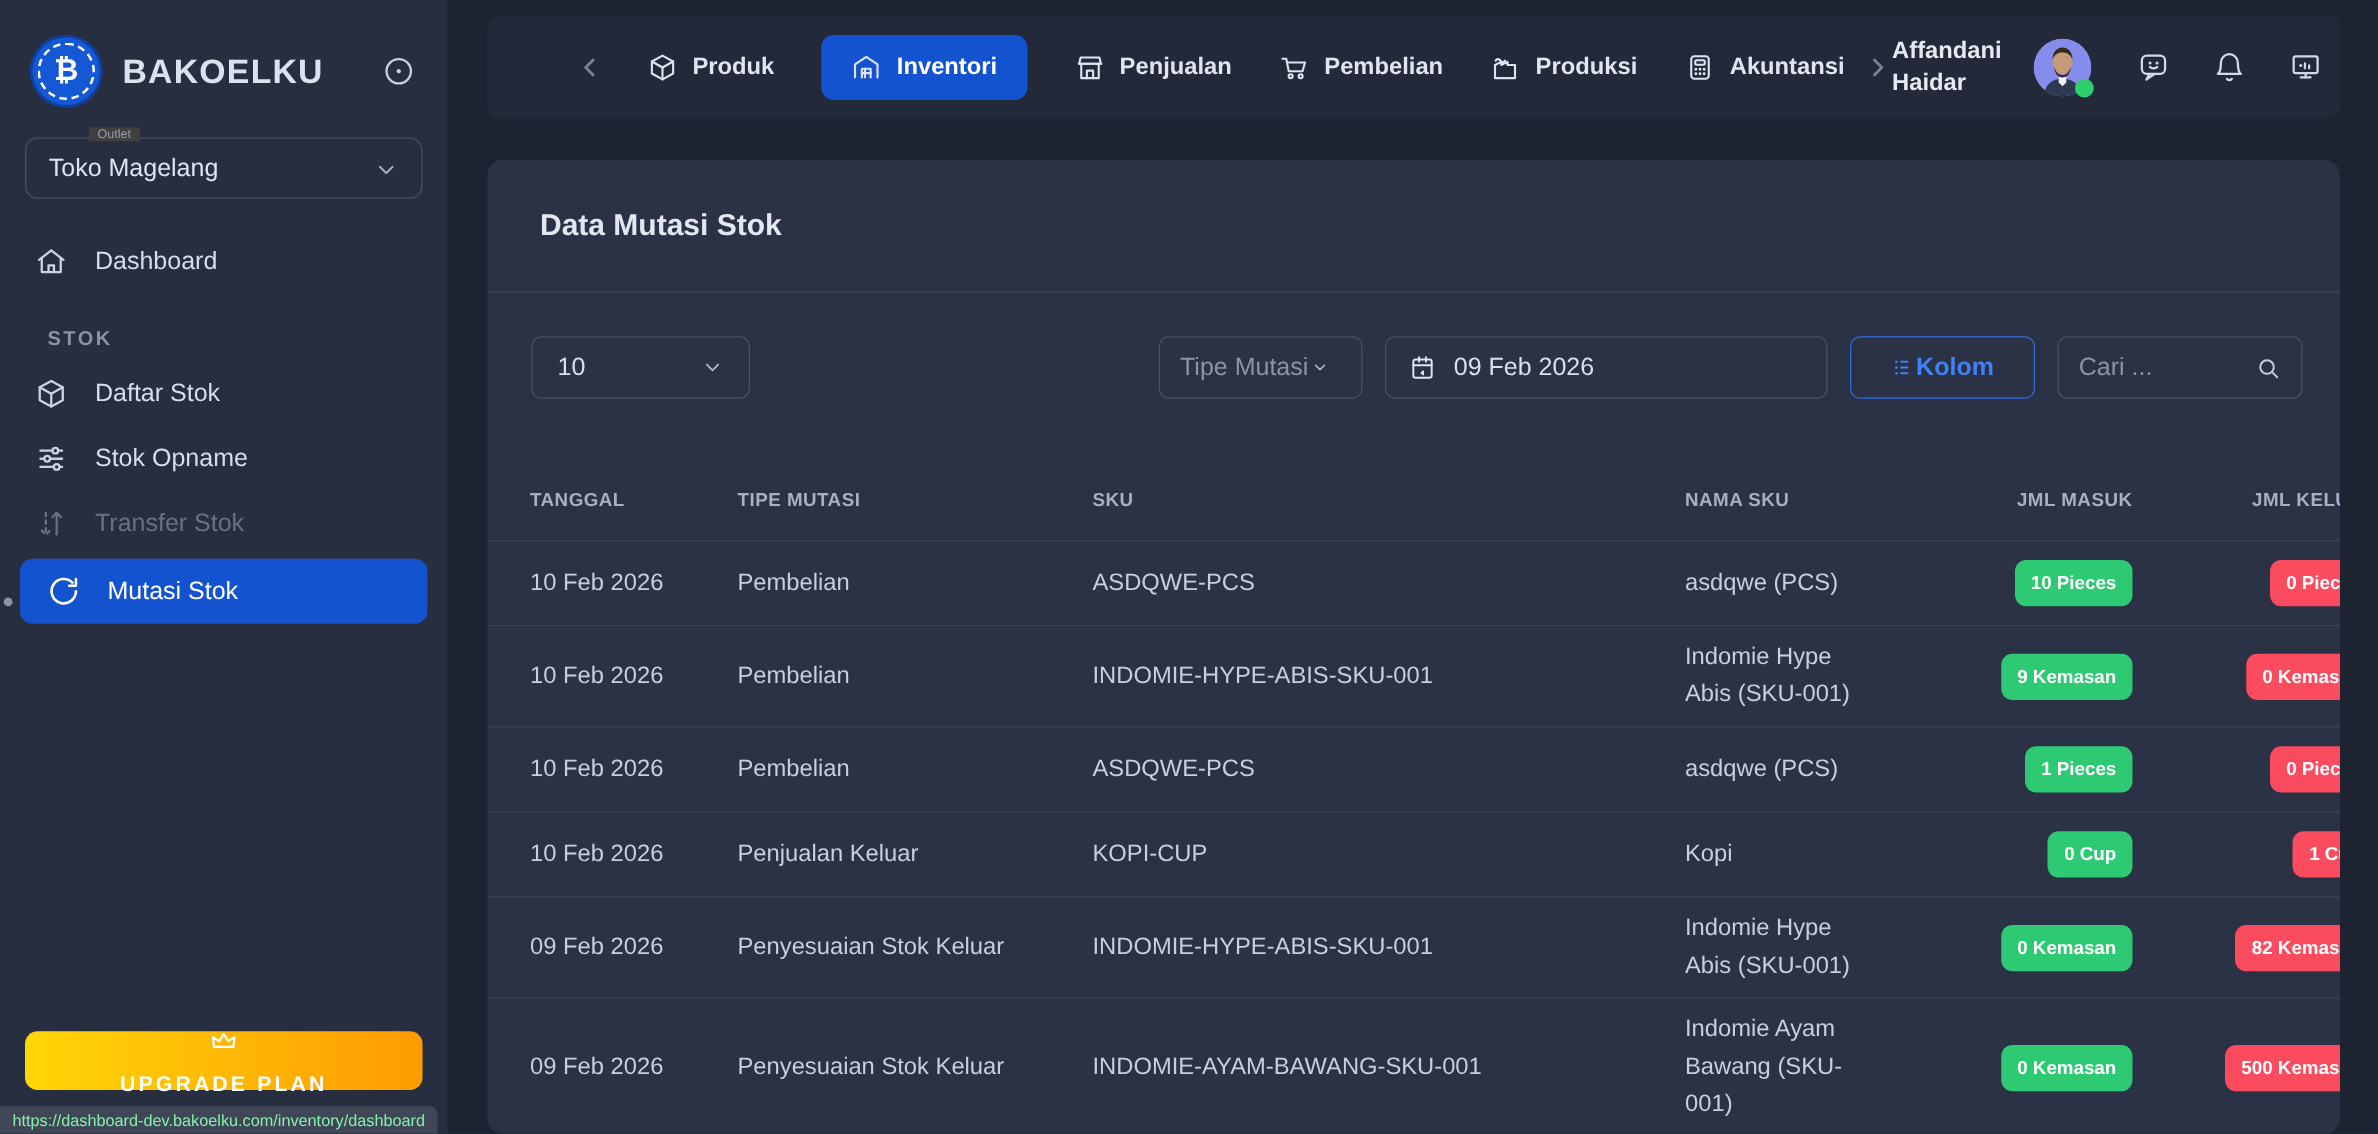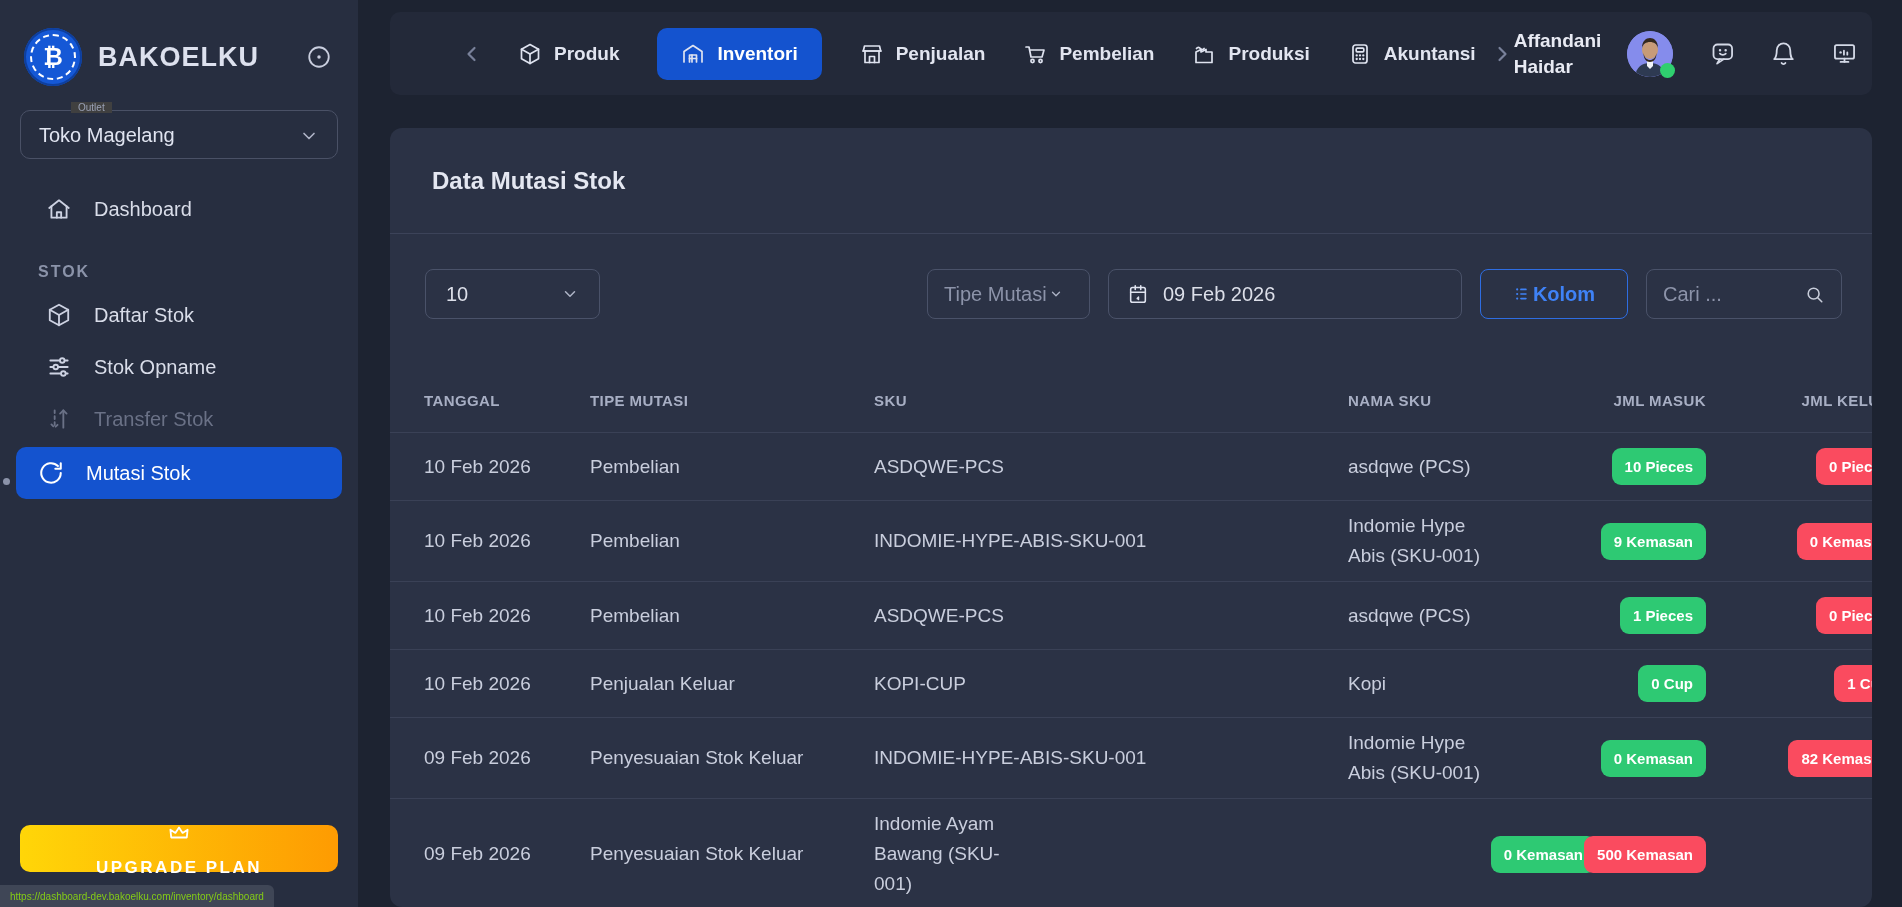--- a/index.html
+++ b/index.html
@@ -38,21 +38,21 @@
   }
   .outlet-legend {
     position:absolute; top:-9px; left:14px; background:#404040; padding:0 7px;
     font-size:10px; color:#99a0b5;margin-left:36px;
   }
   .outlet-value { font-size:20px; color:#e0e4f0; }
   .outlet .chev { color:#aeb4c6; }
 
   .nav { margin-top:24px; position:relative; }
   .nav-item {
-    display:flex; align-items:center; gap:22px; padding:13px 46px;
+    display:flex; align-items:center; gap:22px; padding:13px 28px;
     font-size:20px; color:#d9dde9; cursor:pointer;
   }
   .nav-item .nicon { color:#cdd2e2; }
   .nav-section {
     padding:28px 38px 8px 38px; font-size:16px; letter-spacing:2px;
     color:#8b93a9; font-weight:bold;
   }
   .nav-item.disabled, .nav-item.disabled .nicon { color:#6a7186; }
   .nav-item.active {
     background:#1453cf; color:#ffffff; margin:2px 16px; padding:13px 22px;
@@ -66,21 +66,21 @@
 
   .upgrade-btn {
     position:absolute; left:20px; bottom:35px; width:318px; height:47px;
     border-radius:10px; background:linear-gradient(90deg,#ffd608,#fe9b02);
     display:flex; align-items:center; justify-content:center; gap:14px;
     color:#ffffff; font-weight:800; font-size:17px; letter-spacing:2.5px;
     cursor:pointer; border:none;flex-direction:column;
   }
   .url-statusbar {
     position:absolute; left:0; bottom:0; height:22px; padding:0 10px;
-    background:#3f4656; color:#84cc16; font-size:10px;
+    background:#3f4656; color:#86efac; font-size:13px;
     display:flex; align-items:center; border-top-right-radius:6px; white-space:nowrap;
   }
 
   
   .main { position:absolute; left:390px; top:0; width:1482px; }
 
   .topbar {
     margin-top:12px; height:83px; background:#232939; border-radius:10px;
     display:flex; align-items:center; padding:0 28px 0 70px;
   }
@@ -512,20 +512,21 @@
         <div class="td c2">Penyesuaian Stok Keluar</div>
         <div class="td c3">INDOMIE-HYPE-ABIS-SKU-001</div>
         <div class="td c4 nama"><span>Indomie Hype Abis (SKU-001)</span></div>
         <div class="td c5"><span class="badge green">0 Kemasan</span></div>
         <div class="td c6"><span class="badge red">82 Kemasan</span></div>
       </div>
 
       <div class="trow">
         <div class="td c1">09 Feb 2026</div>
         <div class="td c2">Penyesuaian Stok Keluar</div>
+        <div class="td c3">INDOMIE-AYAM-BAWANG-SKU-001</div>
         <div class="td c4 nama"><span>Indomie Ayam Bawang (SKU-001)</span></div>
         <div class="td c5"><span class="badge green">0 Kemasan</span></div>
         <div class="td c6"><span class="badge red">500 Kemasan</span></div>
       </div>
 
     </div>
   </section>
 </div>
 
 </body></html>

